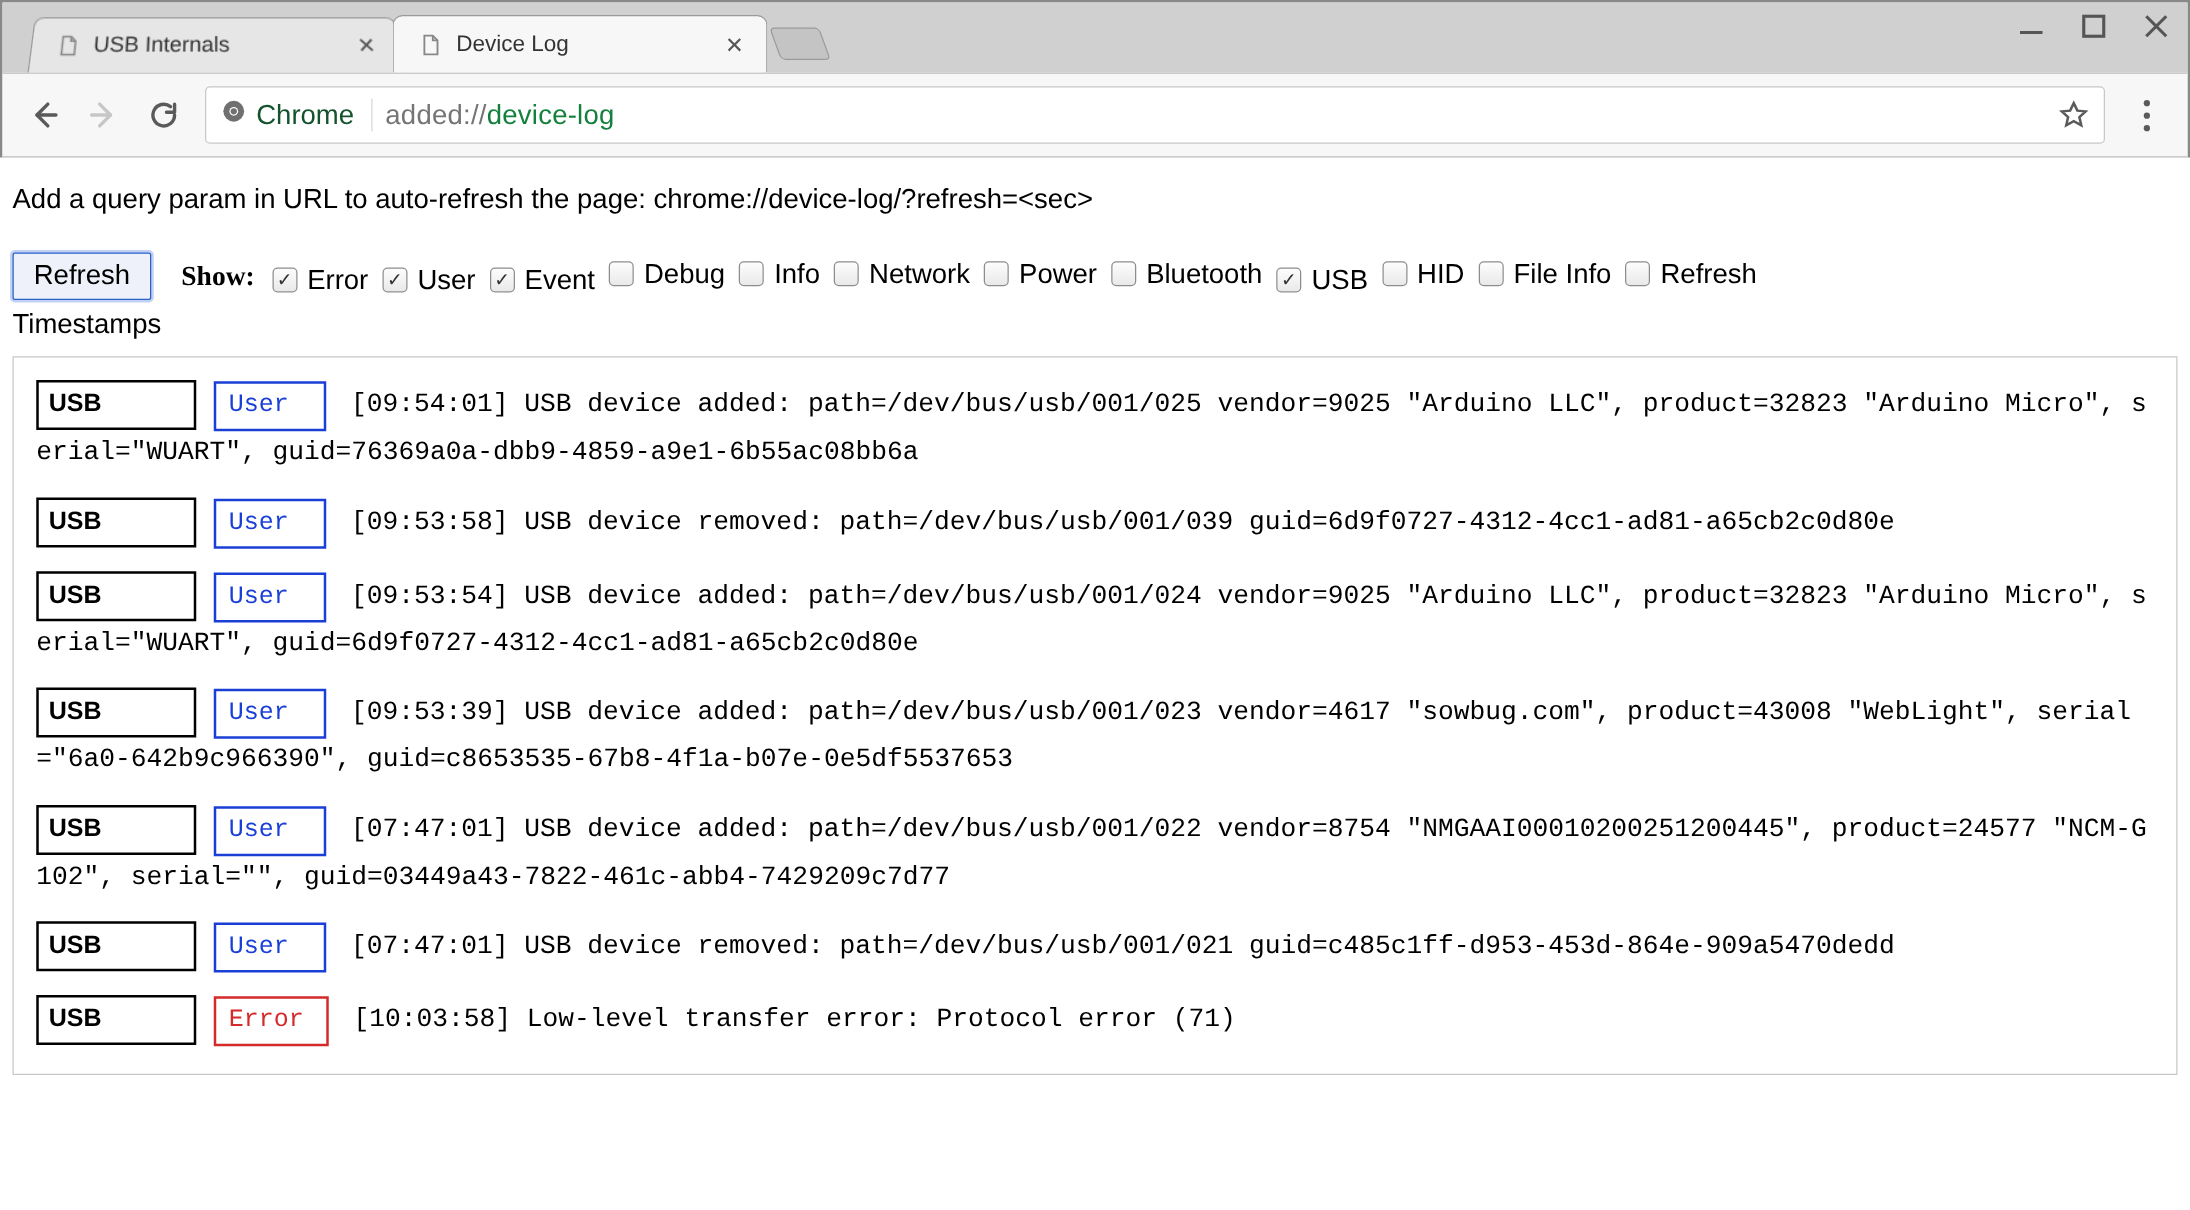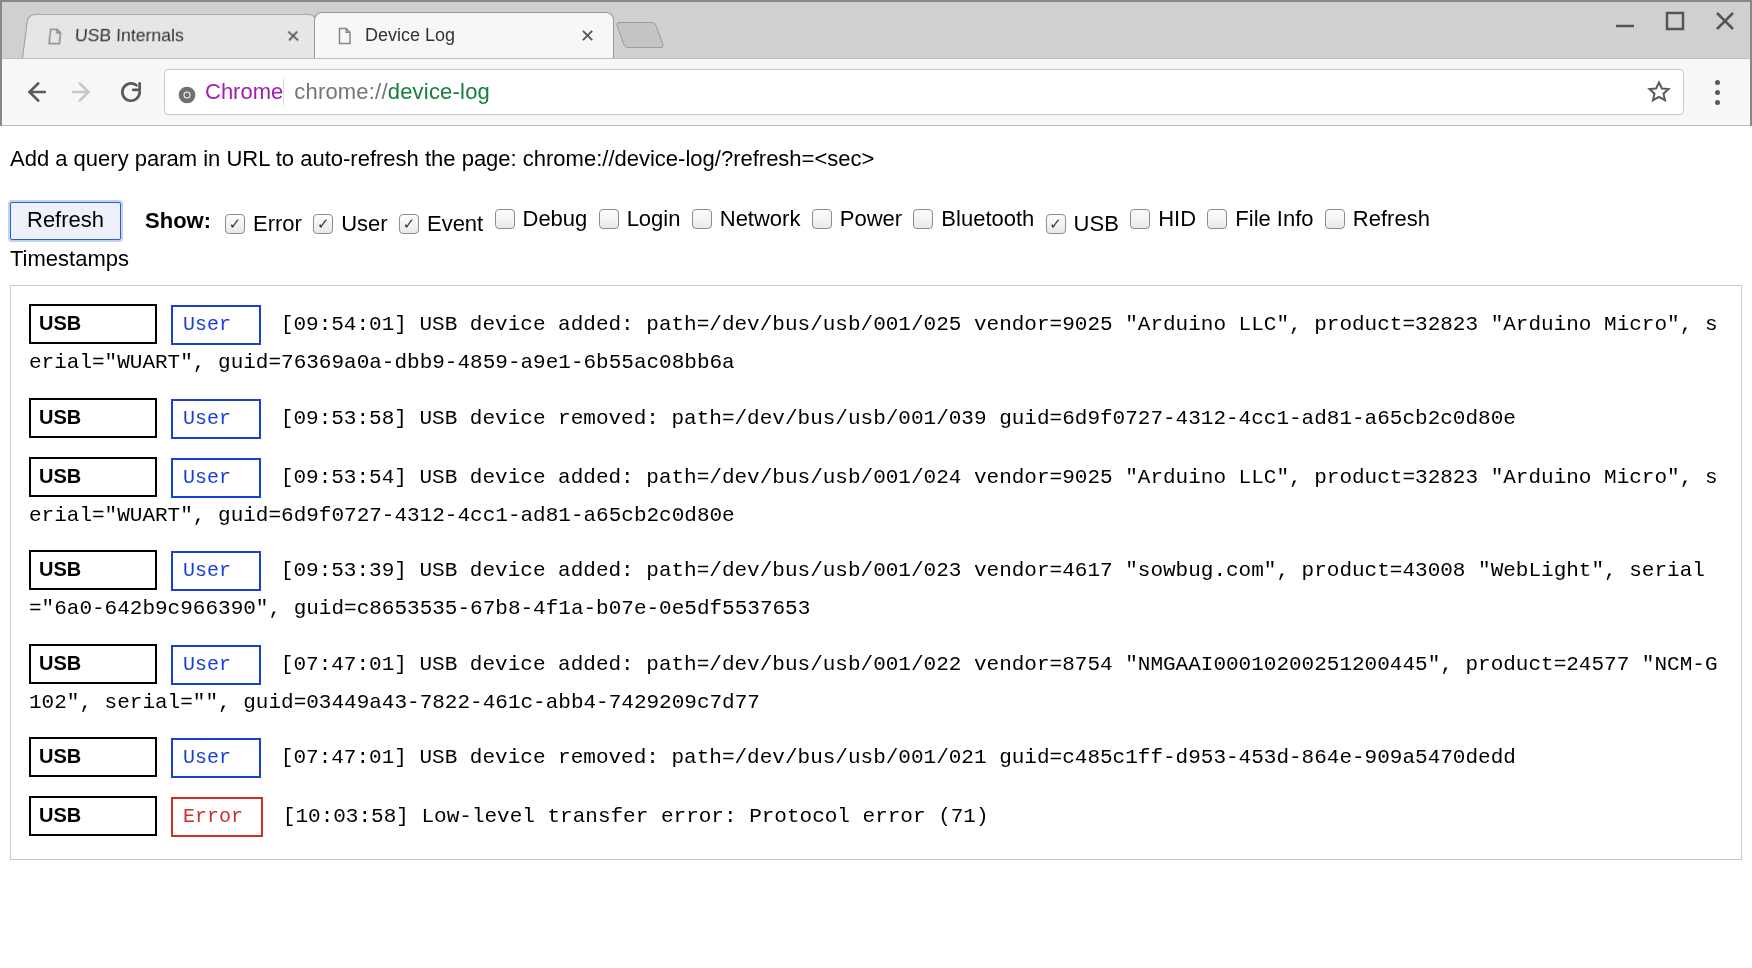--- a/index.html
+++ b/index.html
@@ -85,21 +85,21 @@
     background: #fff;
     border: 1px solid #c8c8c8;
     border-radius: 4px;
     height: 46px;
     display: flex;
     align-items: center;
     padding: 0 12px;
     gap: 10px;
     font-size: 22px;
   }
-  .omnibox .chip { display:flex; align-items:flex-end; gap:8px; padding-right:0; border-right: 1px solid #d8d8d8; color:#a21caf; }
+  .omnibox .chip { display:flex; align-items:flex-start; gap:8px; padding-right:14px; border-right: 1px solid #d8d8d8; color:#14532d; }
   .omnibox .url { flex:1; color:#757575; letter-spacing: .2px; }
   .omnibox .url .strong { color:#15803d; }
   .omnibox .star { color:#5a5a5a; }
   .menu3 { width: 30px; display:flex; flex-direction:column; gap:5px; align-items:center; padding:6px 0; }
   .menu3 span { width:5px; height:5px; background:#5a5a5a; border-radius:50%; }
 
   
   .page { padding: 14px 10px 20px 10px; }
   .hint { font-size: 22px; color:#000; margin: 6px 0 30px 0; }
 
@@ -107,21 +107,21 @@
   .btn-refresh {
     background: #eef1f9;
     border: 1px solid #2a62c9;
     box-shadow: 0 0 0 2px rgba(74,124,220,.35);
     color:#000;
     font-size: 22px;
     padding: 4px 16px 6px 16px;
     border-radius: 2px;
     cursor: pointer;
   }
-  .show-label { font-weight: 700; font-size: 22px; margin-left: 14px; margin-right: 4px;}
+  .show-label { font-weight: 700; font-size: 22px; margin-left: 14px; margin-right: 4px; font-family: Liberation Serif, serif;}
   .chk {
     display:inline-flex; align-items:center; gap:8px;
     font-size: 22px;
     margin-right: 6px;
   }
   .chk .box {
     width: 20px; height: 20px;
     border: 1px solid #8d8d8d;
     border-radius: 4px;
     background: linear-gradient(#fdfdfd,#e9e9e9);
@@ -232,21 +232,21 @@
         <span>
           <svg width="20" height="20" viewBox="0 0 24 24">
               <circle cx="12" cy="12" r="10" fill="#707070"></circle>
               <circle cx="12" cy="12" r="4.2" fill="#fff"></circle>
               <circle cx="12" cy="12" r="3" fill="#707070"></circle>
             </svg>
         </span>
         <span>Chrome</span>
       </div>
       <div class="url">
-        <span>chrome://</span><span class="strong">device-log</span>
+        <span>added://</span><span class="strong">device-log</span>
       </div>
       <div class="star">
         <svg width="24" height="24" viewBox="0 0 24 24">
             <path d="M12 2.5l2.9 6 6.6.6-5 4.6 1.5 6.5L12 16.9 6 20.2l1.5-6.5-5-4.6 6.6-.6z" fill="none" stroke="#5a5a5a" stroke-width="2"></path>
           </svg>
       </div>
     </div>
     <div class="menu3">
         <span></span>
         <span></span>
@@ -268,21 +268,21 @@
           <span class="box">✓</span>
           <span>User</span>
         </label> <label class="chk">
           <span class="box">✓</span>
           <span>Event</span>
         </label> <label class="chk">
           <span class="box"></span>
           <span>Debug</span>
         </label> <label class="chk">
           <span class="box"></span>
-          <span>Login</span>
+          <span>Info</span>
         </label> <label class="chk">
           <span class="box"></span>
           <span>Network</span>
         </label> <label class="chk">
           <span class="box"></span>
           <span>Power</span>
         </label> <label class="chk">
           <span class="box"></span>
           <span>Bluetooth</span>
         </label> <label class="chk">

